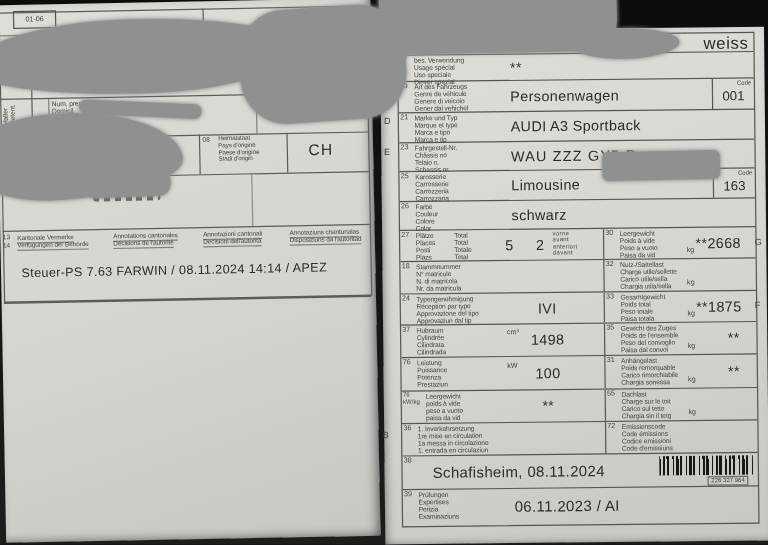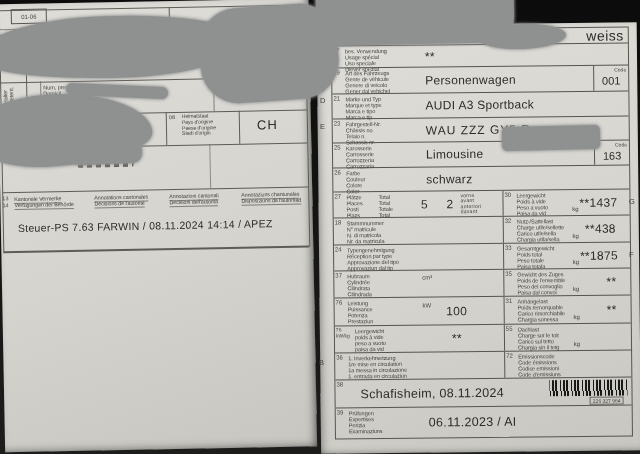--- a/index.html
+++ b/index.html
@@ -219,52 +219,52 @@
         </div>
         <div class="half hright">
           <div class="ncol fnum">30</div>
           <div class="lcol tiny">Leergewicht
 Poids à vide
 Peso a vuoto
 Paisa da vid</div>
           <div class="unitcol">
               <span class="unit">kg</span>
             </div>
-          <div class="vcol">**1437</div>
+          <div class="vcol">**2668</div>
         </div>
       </div>
 
       <div class="rrow" style="height:27px;">
         <div class="half hleft">
           <div class="ncol fnum">18</div>
           <div class="lcol tiny">Stammnummer
 N° matricule
 N. di matricola
 Nr. da matricula</div>
         </div>
         <div class="half hright">
           <div class="ncol fnum">32</div>
           <div class="lcol tiny">Nutz-/Sattellast
 Charge utile/sellette
 Carico utile/sella
 Chargia utila/sella</div>
           <div class="unitcol">
               <span class="unit">kg</span>
             </div>
-          <div class="vcol">**438</div>
         </div>
       </div>
 
       <div class="rrow" style="height:26px;">
         <div class="half hleft">
           <div class="ncol fnum">24</div>
           <div class="lcol tiny">Typengenehmigung
 Réception par type
 Approvazione del tipo
 Approvaziun dal tip</div>
+          <div class="vcol">IVI</div>
         </div>
         <div class="half hright">
           <div class="ncol fnum">33</div>
           <div class="lcol tiny">Gesamtgewicht
 Poids total
 Peso totale
 Paisa totala</div>
           <div class="unitcol">
               <span class="unit">kg</span>
             </div>
@@ -273,20 +273,21 @@
       </div>
 
       <div class="rrow" style="height:27px;">
         <div class="half hleft">
           <div class="ncol fnum">37</div>
           <div class="lcol tiny">Hubraum
 Cylindrée
 Cilindrata
 Cilindrada</div>
             <span class="unit" style="position:absolute;left:88px;top:4px;">cm³</span>
+          <div class="vcol">1498</div>
         </div>
         <div class="half hright">
           <div class="ncol fnum">35</div>
           <div class="lcol tiny">Gewicht des Zuges
 Poids de l'ensemble
 Peso del convoglio
 Paisa dal convoi</div>
           <div class="unitcol">
               <span class="unit">kg</span>
             </div>

